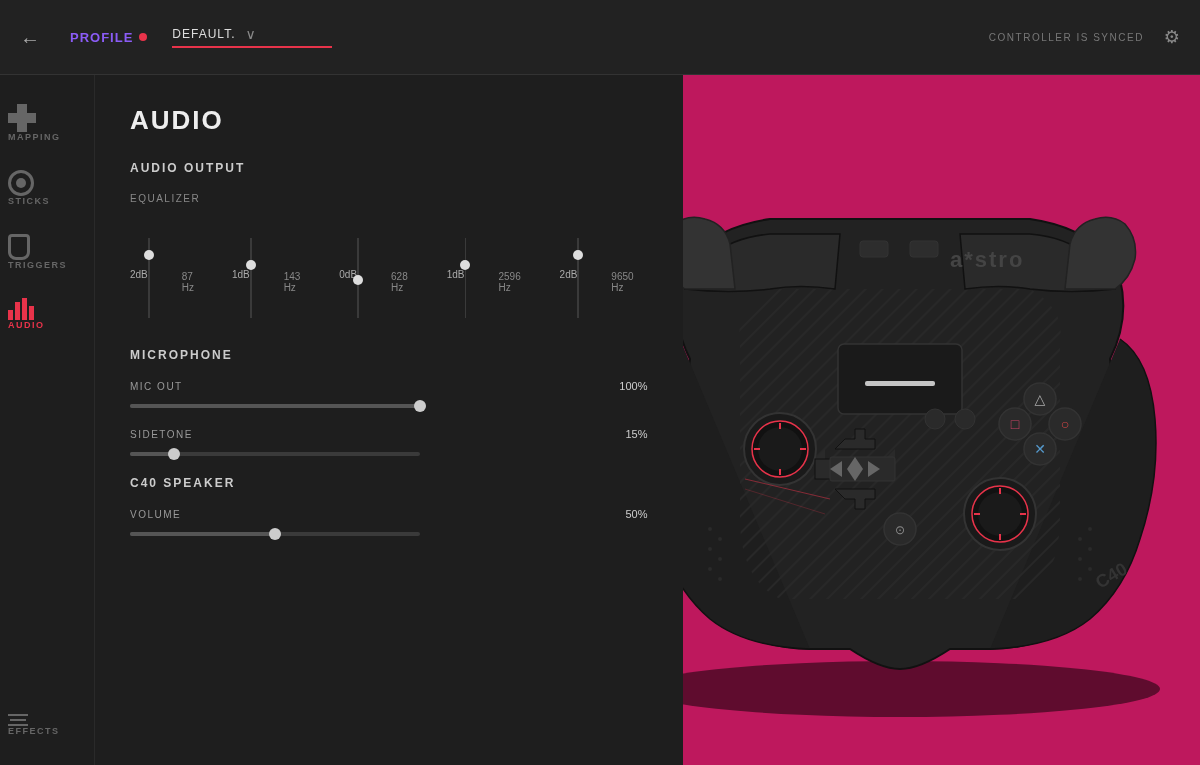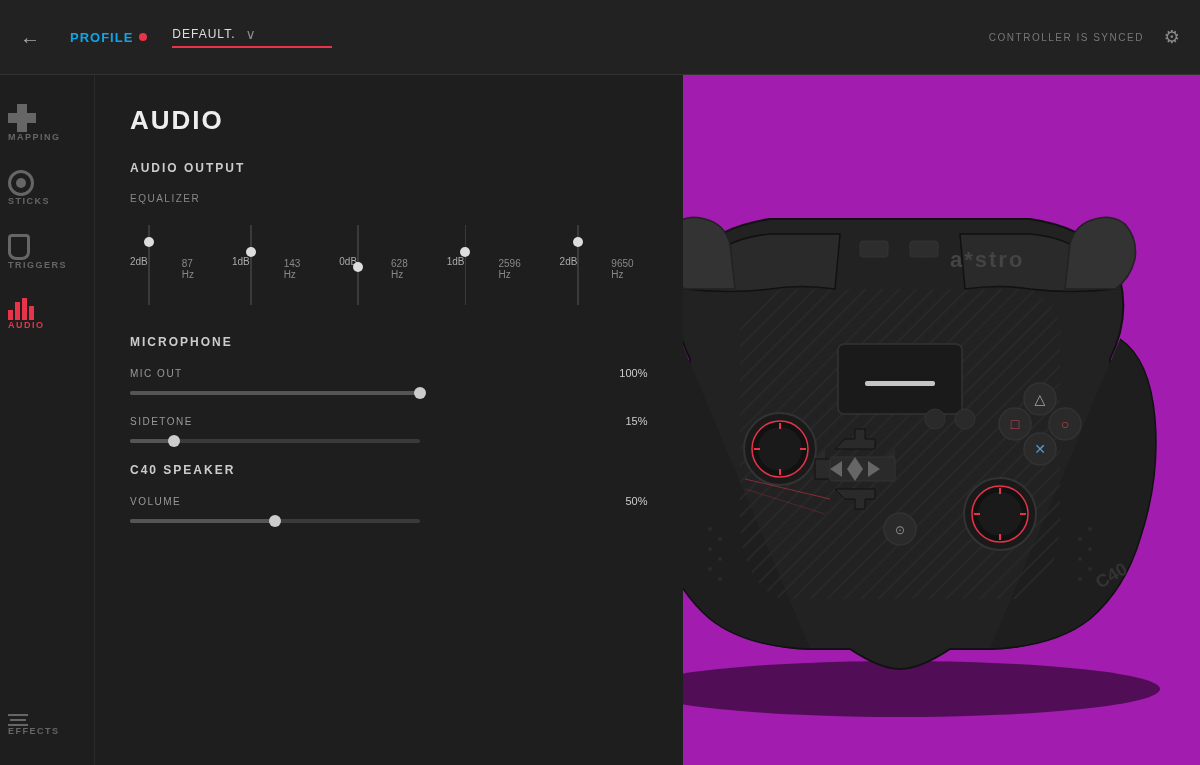--- a/index.html
+++ b/index.html
@@ -29,21 +29,21 @@
       font-size: 20px;
       cursor: pointer;
       margin-right: 30px;
     }
     .header-profile {
       display: flex;
       align-items: center;
       margin-right: 10px;
     }
     .header-profile-label {
-      color: #0ea5e9;
+      color: #8b5cf6;
       font-size: 13px;
       font-weight: bold;
       letter-spacing: 1px;
       margin-right: 6px;
     }
     .header-profile-dot {
       width: 8px;
       height: 8px;
       background: #e8334a;
       border-radius: 50%;
@@ -212,21 +212,21 @@
       font-weight: bold;
       color: #ccc;
       letter-spacing: 2px;
       margin-bottom: 18px;
     }
 
     .sub-label {
       font-size: 10px;
       color: #888;
       letter-spacing: 1.5px;
-      margin-bottom: 21px;
+      margin-bottom: 34px;
     }
 
     
     .equalizer-container {
       display: flex;
       gap: 25px;
       margin-bottom: 30px;
       align-items: flex-end;
     }
     .eq-band {
@@ -303,21 +303,21 @@
       top: 50%;
       transform: translateY(-50%);
       cursor: pointer;
     }
 
     
     .controller-area {
       flex: 1;
       position: relative;
       overflow: hidden;
-      background: #a21caf;
+      background: #be185d;
     }
 
     
     .controller-visual {
       position: absolute;
       right: -30px;
       top: 50%;
       transform: translateY(-45%);
       width: 660px;
       height: 580px;

